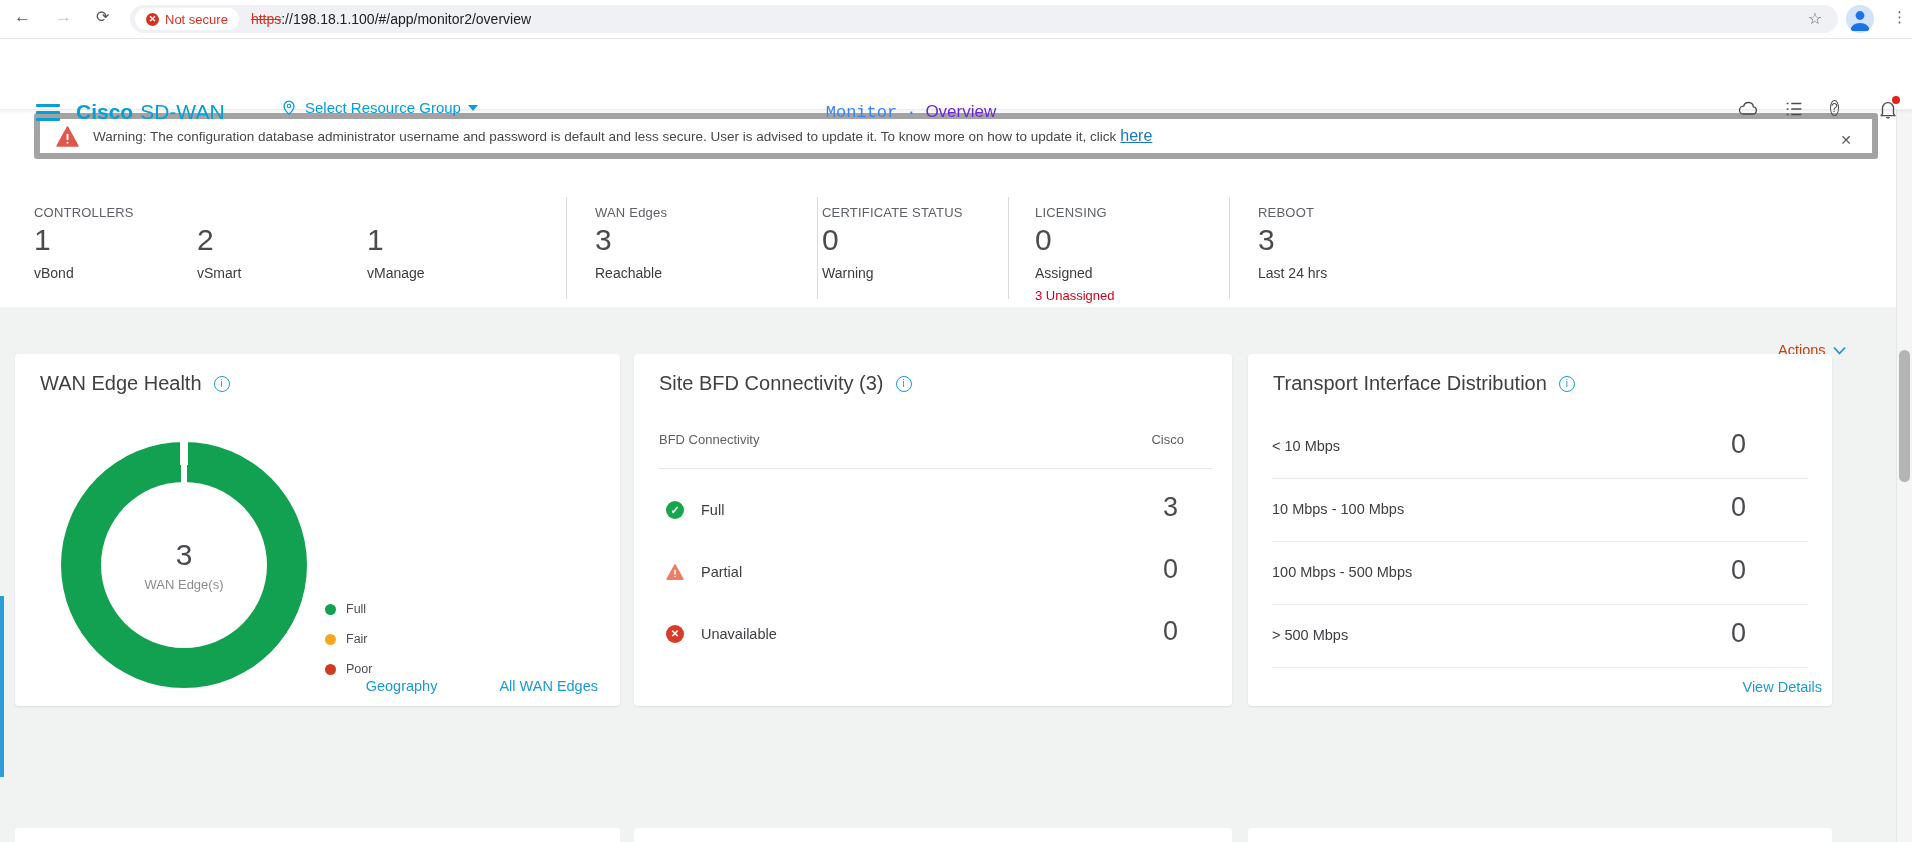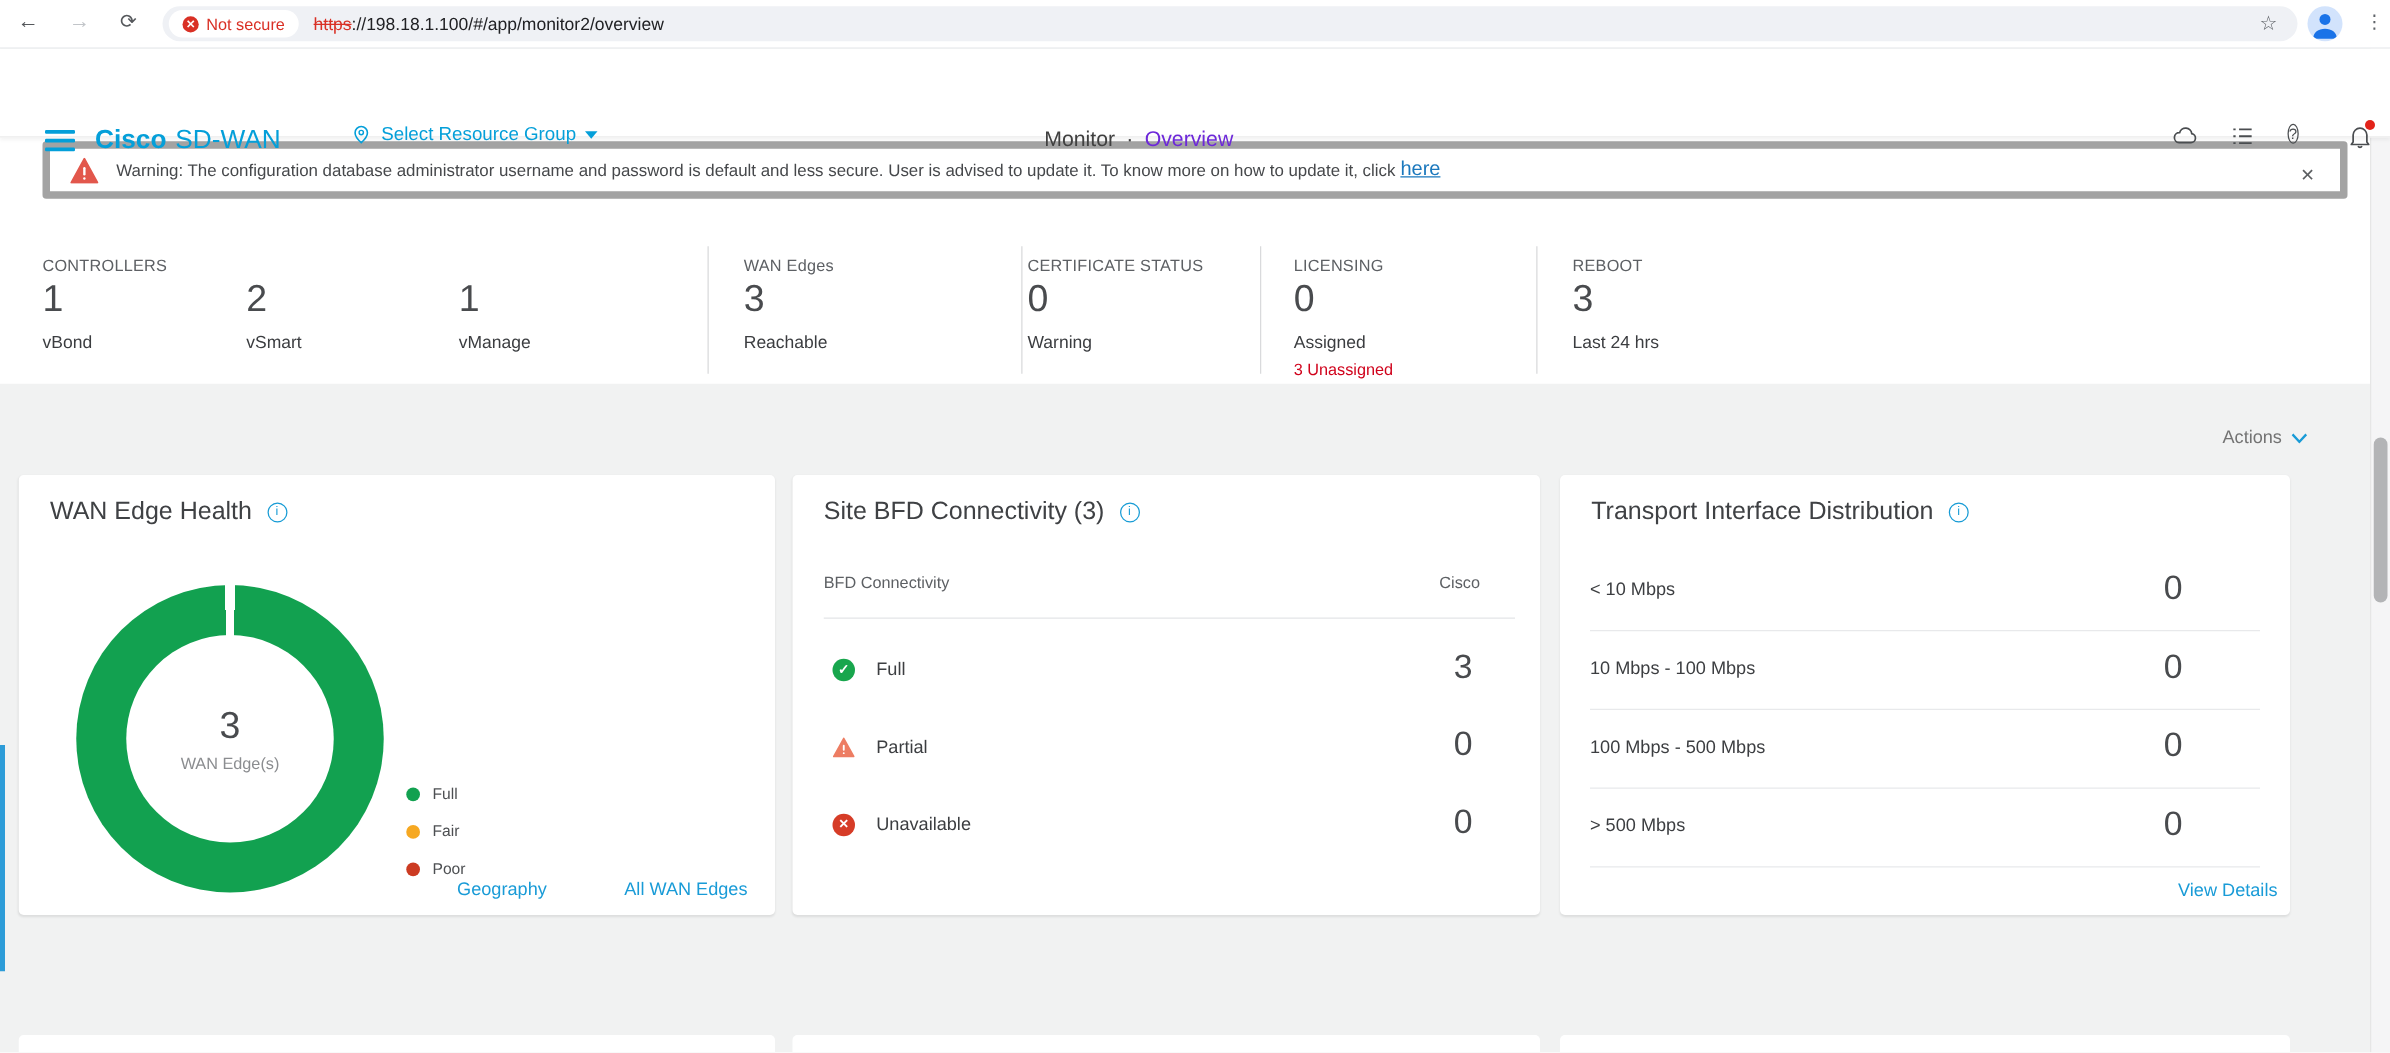--- a/index.html
+++ b/index.html
@@ -24,21 +24,21 @@
 
   
   .appheader { position:absolute; left:0; top:39px; width:1912px; height:71px; background:#fff; border-bottom:1px solid #ececec; box-shadow:0 2px 3px rgba(0,0,0,.05); z-index:3; }
   .burger { position:absolute; left:36px; top:65px; width:24px; cursor:pointer; }
   .burger span { display:block; height:3px; background:#049fd9; border-radius:1px; margin-bottom:4px; }
   .brand { position:absolute; left:76px; top:61px; font-size:21px; color:#049fd9; white-space:nowrap; }
   .brand .b1 { font-weight:bold; margin-right:7px;margin-top:32px; }
   .rg { position:absolute; left:280px; top:59px; display:flex; align-items:center; gap:7px; color:#049fd9; font-size:15px; cursor:pointer; }
   .caret-down { width:0; height:0; border-left:5px solid transparent; border-right:5px solid transparent; border-top:6px solid #049fd9; margin-top:2px; }
   .pgtitle { position:absolute; left:911px; top:63px; transform:translateX(-50%); font-size:17px; display:flex; gap:9px; align-items:baseline; white-space:nowrap; }
-  .pgtitle .sect, .pgtitle .sep { color:#404040; }
+  .pgtitle .sect, .pgtitle .sep { color:#3b82f6;font-family:Liberation Mono, monospace; }
   .pgtitle .page { color:#6d28d9; }
   .hicons { position:absolute; left:1736px; top:59px; display:flex; gap:25px; align-items:center; }
   .hic { width:22px; height:22px; position:relative; cursor:pointer; color:#4a4d50; }
   .help-circle { width:20px; height:20px; border:1.6px solid #4a4d50; border-radius:50%; font-size:12px; line-height:17px; text-align:center; color:#4a4d50; }
   .bell-dot { position:absolute; right:-1px; top:-2px; width:8px; height:8px; border-radius:50%; background:#e2231a; }
 
   
   .banner { position:absolute; left:34px; top:113px; width:1844px; height:46px; background:#fff; border:6px solid #a3a3a3; border-radius:3px; display:flex; align-items:center; z-index:2; }
   .banner-text { margin-left:14px; font-size:13.5px; color:#46484b; }
   .banner-link { color:#1b78bd; text-decoration:underline; margin-left:4px; cursor:pointer; }
@@ -49,23 +49,23 @@
   .stats { position:absolute; left:0; top:159px; width:1912px; height:148px; background:#fff; }
   .stat-label { position:absolute; top:46px; font-size:13px; color:#5d6064; letter-spacing:.2px; white-space:nowrap; }
   .stat-item { position:absolute; top:64px; white-space:nowrap; }
   .stat-num { font-size:30px; font-weight:300; color:#494b4e; line-height:1.1; }
   .stat-sub { font-size:14px; color:#3b3d40; margin-top:9px; }
   .stat-alert { font-size:13px; color:#d0021b; margin-top:7px; }
   .vdiv { position:absolute; top:38px; width:1px; height:102px; background:#d9dadc; }
 
   
   .content-bg { position:absolute; left:0; top:307px; width:1912px; height:535px; background:#f1f2f2; }
-  .actions { position:absolute; top:342px; left:1778px; display:flex; align-items:center; gap:7px; color:#737373; font-size:14.5px; cursor:pointer; }
-
-  .card { position:absolute; top:380px; height:352px; background:#fff; border-radius:4px; box-shadow:0 1px 2px rgba(0,0,0,.09); }
+  .actions { position:absolute; top:342px; left:1778px; display:flex; align-items:center; gap:7px; color:#c2410c; font-size:14.5px; cursor:pointer; }
+
+  .card { position:absolute; top:354px; height:352px; background:#fff; border-radius:4px; box-shadow:0 1px 2px rgba(0,0,0,.09); }
   .card1 { left:15px;  width:605px; }
   .card2 { left:634px; width:598px; }
   .card3 { left:1248px; width:584px; }
   .card-title { position:absolute; left:25px; top:18px; font-size:20px; color:#3f4144; display:flex; align-items:center; gap:12px; white-space:nowrap; }
   .info-ico { width:16px; height:16px; border:1px solid #169bd5; border-radius:50%; color:#169bd5; font-size:10px; line-height:14px; text-align:center; cursor:pointer; flex:0 0 auto; }
   .link { color:#199bd7; cursor:pointer; white-space:nowrap; }
 
   
   .donut { position:absolute; left:46px; top:88px; width:246px; height:246px; border-radius:50%;
            background:conic-gradient(from -2deg, #ffffff 0 4deg, #12a150 4deg 360deg); }

